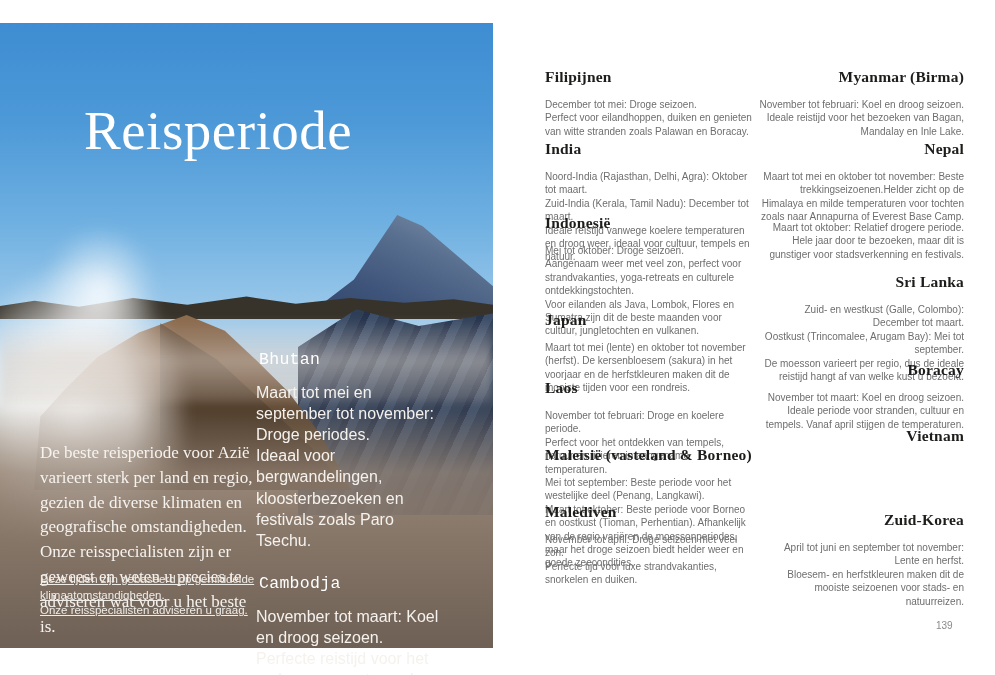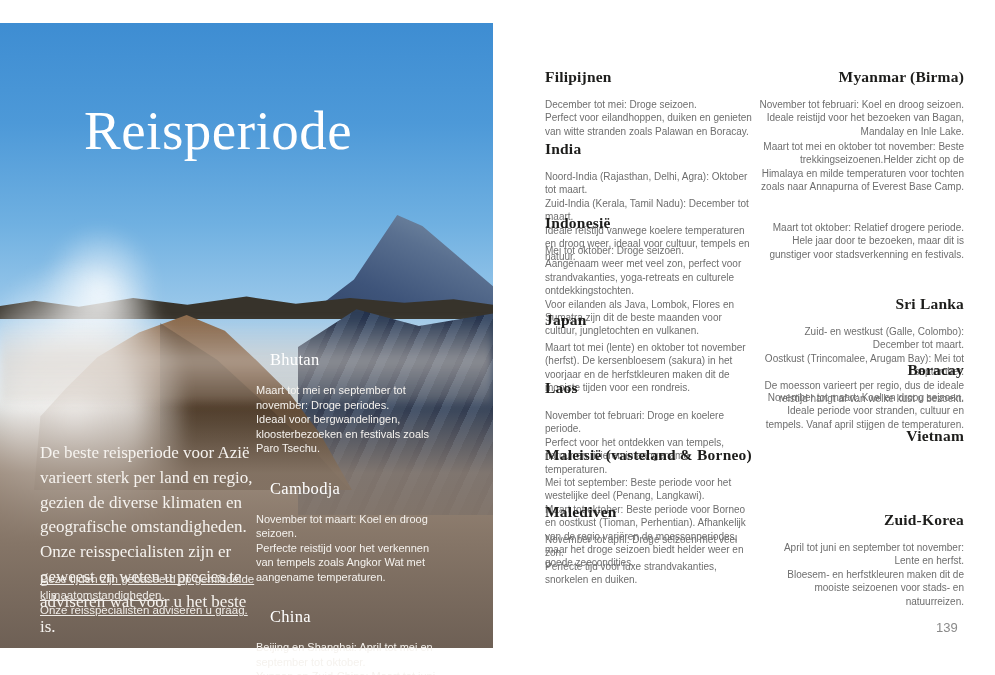--- a/index.html
+++ b/index.html
@@ -59,25 +59,25 @@
     background:linear-gradient(180deg,rgba(158,142,128,0) 0%,rgba(150,133,118,.78) 30%,rgba(133,117,103,.96) 58%,#6e6055 100%);
   }
   
   .page-title{
     position:absolute;left:44px;top:62px;z-index:5;
     font-family:"Liberation Serif",serif;font-size:55px;font-weight:400;
     color:#ffffff;letter-spacing:.5px;margin-left:40px;
   }
   .photo-col{position:absolute;left:256px;top:350px;width:188px;z-index:5;color:#fff;}
   .photo-col h4{
-    font-family:Liberation Serif, serif;font-size:16.5px;font-weight:500;
-    margin:0 0 13px 14px;letter-spacing:.3px;
+    font-family:Liberation Mono, monospace;font-size:16.5px;font-weight:500;
+    margin:0 0 13px 3px;letter-spacing:.3px;
   }
   .photo-col p{
-    font-size:11px;line-height:1.32;margin:0 0 23px 0;white-space:pre-line;
+    font-size:16px;line-height:1.32;margin:0 0 23px 0;white-space:pre-line;
     color:#f5f2ee;
   }
   .intro{
     position:absolute;left:40px;top:441px;width:224px;z-index:5;
     font-family:"Liberation Serif",serif;font-size:17px;line-height:1.46;
     color:#f6f3ef;
   }
   .footnote{
     position:absolute;left:40px;top:572px;width:230px;z-index:5;
     font-size:11.5px;line-height:1.35;color:#efece8;white-space:pre-line;text-decoration:underline;
@@ -87,21 +87,21 @@
   .sec h3{
     font-family:"Liberation Serif",serif;font-size:15.5px;font-weight:600;
     color:#1d1d1b;margin:0 0 12px 0;letter-spacing:.2px;
   }
   .sec p{
     font-size:10px;line-height:1.34;color:#6e6e6e;margin:0;white-space:pre-line;
   }
   .col-l{left:545px;width:209px;}
   .col-r{left:757px;width:207px;text-align:right;}
   .page-number{
-    position:absolute;left:936px;top:620px;font-size:13px;color:#8a8a8a;
+    position:absolute;left:936px;top:620px;font-size:10px;color:#8a8a8a;
   }
 </style>
 </head>
 <body>
 
 <div class="photo">
   <div class="cone"></div>
   <div class="ridge"></div>
   <div class="wall"></div>
   <div class="bromo"></div>
@@ -173,27 +173,28 @@
   <p>November tot april: Droge seizoen met veel zon.
 Perfecte tijd voor luxe strandvakanties, snorkelen en duiken.</p>
 </div>
 
 <div class="sec col-r" style="top:68px">
   <h3>Myanmar (Birma)</h3>
   <p>November tot februari: Koel en droog seizoen.
 Ideale reistijd voor het bezoeken van Bagan, Mandalay en Inle Lake.</p>
 </div>
 <div class="sec col-r" style="top:140px">
+  <h3>Nepal</h3>
   <p>Maart tot mei en oktober tot november: Beste trekkingseizoenen.Helder zicht op de Himalaya en milde temperaturen voor tochten zoals naar Annapurna of Everest Base Camp.</p>
 </div>
 <div class="sec col-r" style="top:221px">
   <p>Maart tot oktober: Relatief drogere periode.
 Hele jaar door te bezoeken, maar dit is gunstiger voor stadsverkenning en festivals.</p>
 </div>
-<div class="sec col-r" style="top:295px">
+<div class="sec col-r" style="top:273px">
   <h3>Sri Lanka</h3>
   <p>Zuid- en westkust (Galle, Colombo): December tot maart.
 Oostkust (Trincomalee, Arugam Bay): Mei tot september.
 De moesson varieert per regio, dus de ideale reistijd hangt af van welke kust u bezoekt.</p>
 </div>
 <div class="sec col-r" style="top:361px">
   <h3>Boracay</h3>
   <p>November tot maart: Koel en droog seizoen.
 Ideale periode voor stranden, cultuur en tempels. Vanaf april stijgen de temperaturen.</p>
 </div>

